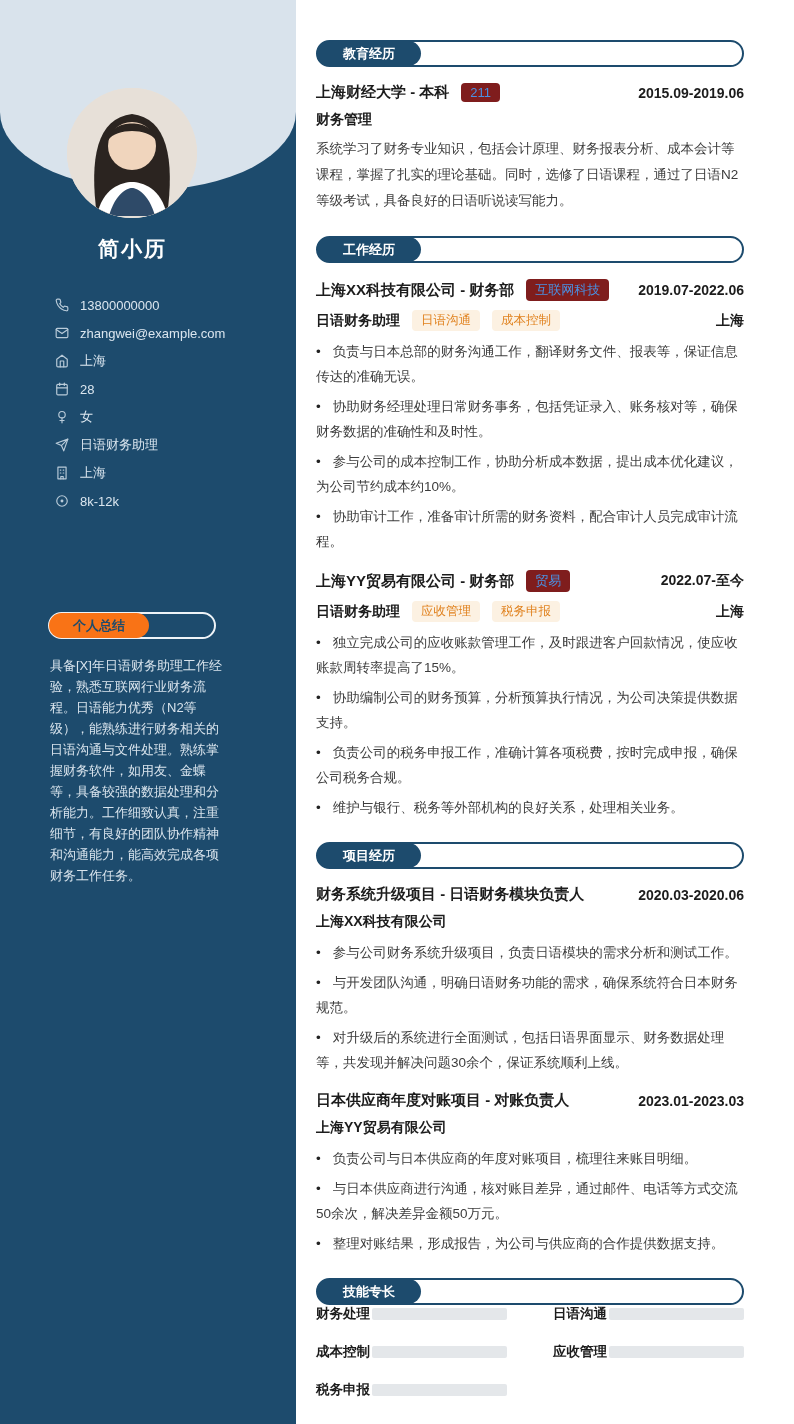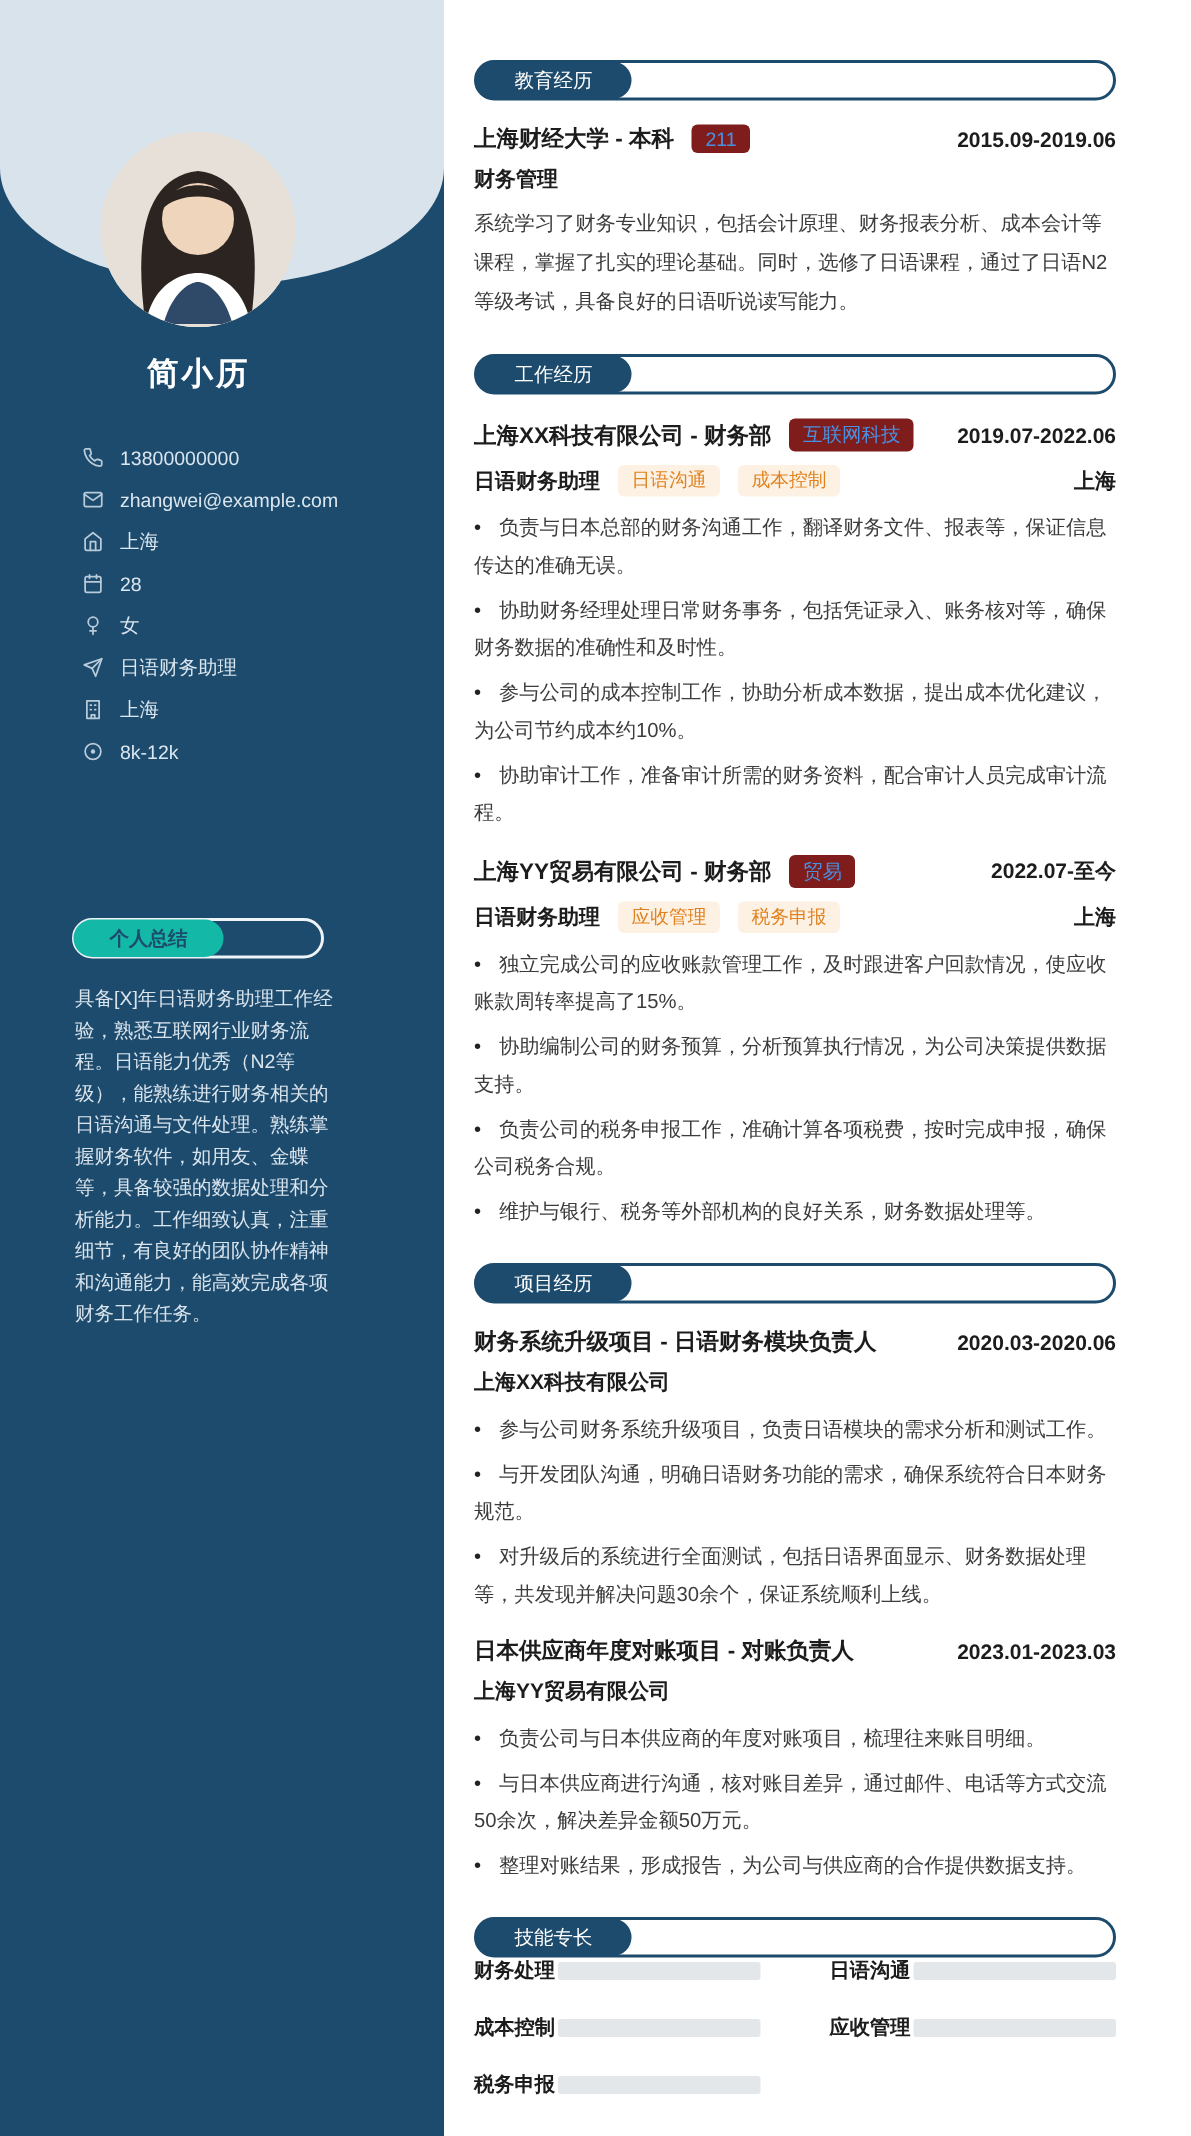--- a/index.html
+++ b/index.html
@@ -12,26 +12,26 @@
   .sidebar { position:absolute; left:0; top:0; width:296px; height:1424px; background:#1d4b6d; }
   .sidebar-top { height:190px; background:#d9e3ec; border-radius:0 0 50% 50% / 0 0 78px 78px; }
   .avatar-wrap { position:absolute; left:67px; top:88px; width:130px; height:130px; border-radius:50%; overflow:hidden; background:#e9e2da; }
   .avatar-wrap svg { display:block; width:100%; height:100%; }
   .person-name { position:absolute; left:0; top:235px; width:265px; text-align:center; color:#ffffff; font-size:21px; font-weight:bold; letter-spacing:2px; }
   .contact-list { position:absolute; left:55px; top:291px; width:200px; }
   .contact-row { display:flex; align-items:center; height:28px; color:#dbe6ef; font-size:13px; }
   .contact-row .c-icon { width:14px; height:14px; margin-right:11px; color:#b9cbd9; flex:0 0 auto; }
   .c-icon svg { width:14px; height:14px; display:block; }
   .summary-pill { position:absolute; left:48px; top:612px; width:168px; height:27px; border:2px solid #eef3f7; border-radius:999px; display:flex; align-items:stretch; }
-  .summary-pill-label { background:#14b8a6; color:#1d4b6d; font-size:13px; font-weight:bold; border-radius:999px; padding:0 24px; display:flex; align-items:center; margin:-1px; }
+  .summary-pill-label { background:#f97316; color:#1d4b6d; font-size:13px; font-weight:bold; border-radius:999px; padding:0 24px; display:flex; align-items:center; margin:-1px; }
   .summary-text { position:absolute; left:50px; top:655px; width:172px; color:#d9e4ed; font-size:13px; line-height:21px; }
   
   .main { position:absolute; left:316px; top:40px; width:428px; }
   .sec-pill { border:2px solid #1d4b6d; border-radius:999px; height:27px; display:flex; align-items:stretch; }
-  .sec-pill-label { background:#1d4b6d; color:#ffffff; font-size:13px; font-weight:normal; border-radius:999px; padding:0 26px; display:flex; align-items:center; margin:-1px; white-space:nowrap; }
+  .sec-pill-label { background:#1d4b6d; color:#ffffff; font-size:13px; font-weight:bold; border-radius:999px; padding:0 26px; display:flex; align-items:center; margin:-1px; white-space:nowrap; }
   .section { margin-bottom:22px; }
   .sec-body { padding-top:16px; }
   .entry-head { display:flex; align-items:center; margin-bottom:9px; }
   .entry-title { font-size:15px; font-weight:bold; color:#1c1c1c; }
   .entry-date { margin-left:auto; font-size:14px; font-weight:bold; color:#1c1c1c; white-space:nowrap; }
   .badge-blue { background:#7f1d1d; color:#4a90e2; font-size:13px; padding:2px 9px; border-radius:4px; margin-left:12px; }
   .sub-head { display:flex; align-items:center; margin-bottom:8px; }
   .role { font-size:14px; font-weight:bold; color:#1c1c1c; }
   .tag-orange { background:#fcf1e2; color:#e0821f; font-size:12.5px; padding:2px 9px; border-radius:4px; margin-left:12px; }
   .loc { margin-left:auto; font-size:14px; font-weight:bold; color:#1c1c1c; }
@@ -206,21 +206,21 @@
         <div class="sub-head">
           <span class="role">日语财务助理</span>
           <span class="tag-orange">应收管理</span>
           <span class="tag-orange">税务申报</span>
           <span class="loc">上海</span>
         </div>
         <ul class="bullets">
           <li>独立完成公司的应收账款管理工作，及时跟进客户回款情况，使应收账款周转率提高了15%。</li>
           <li>协助编制公司的财务预算，分析预算执行情况，为公司决策提供数据支持。</li>
           <li>负责公司的税务申报工作，准确计算各项税费，按时完成申报，确保公司税务合规。</li>
-          <li>维护与银行、税务等外部机构的良好关系，财务数据处理等。</li>
+          <li>维护与银行、税务等外部机构的良好关系，处理相关业务。</li>
         </ul>
       </div>
     </div>
   </section>
 
   <section class="section">
     <div class="sec-pill">
       <span class="sec-pill-label">项目经历</span>
     </div>
     <div class="sec-body">

